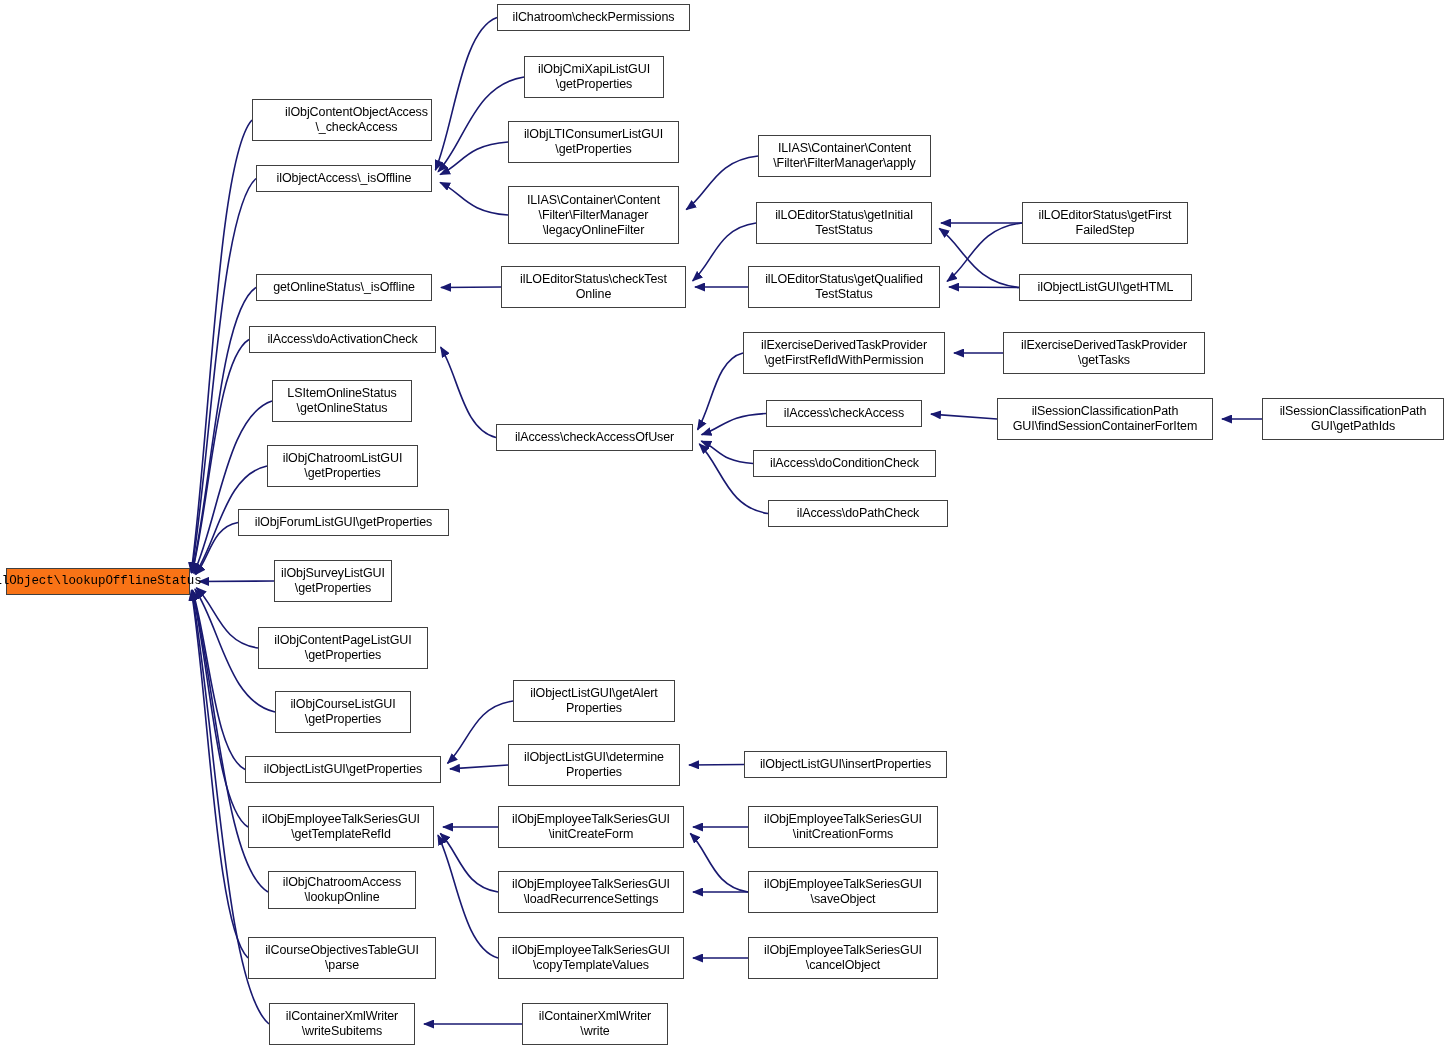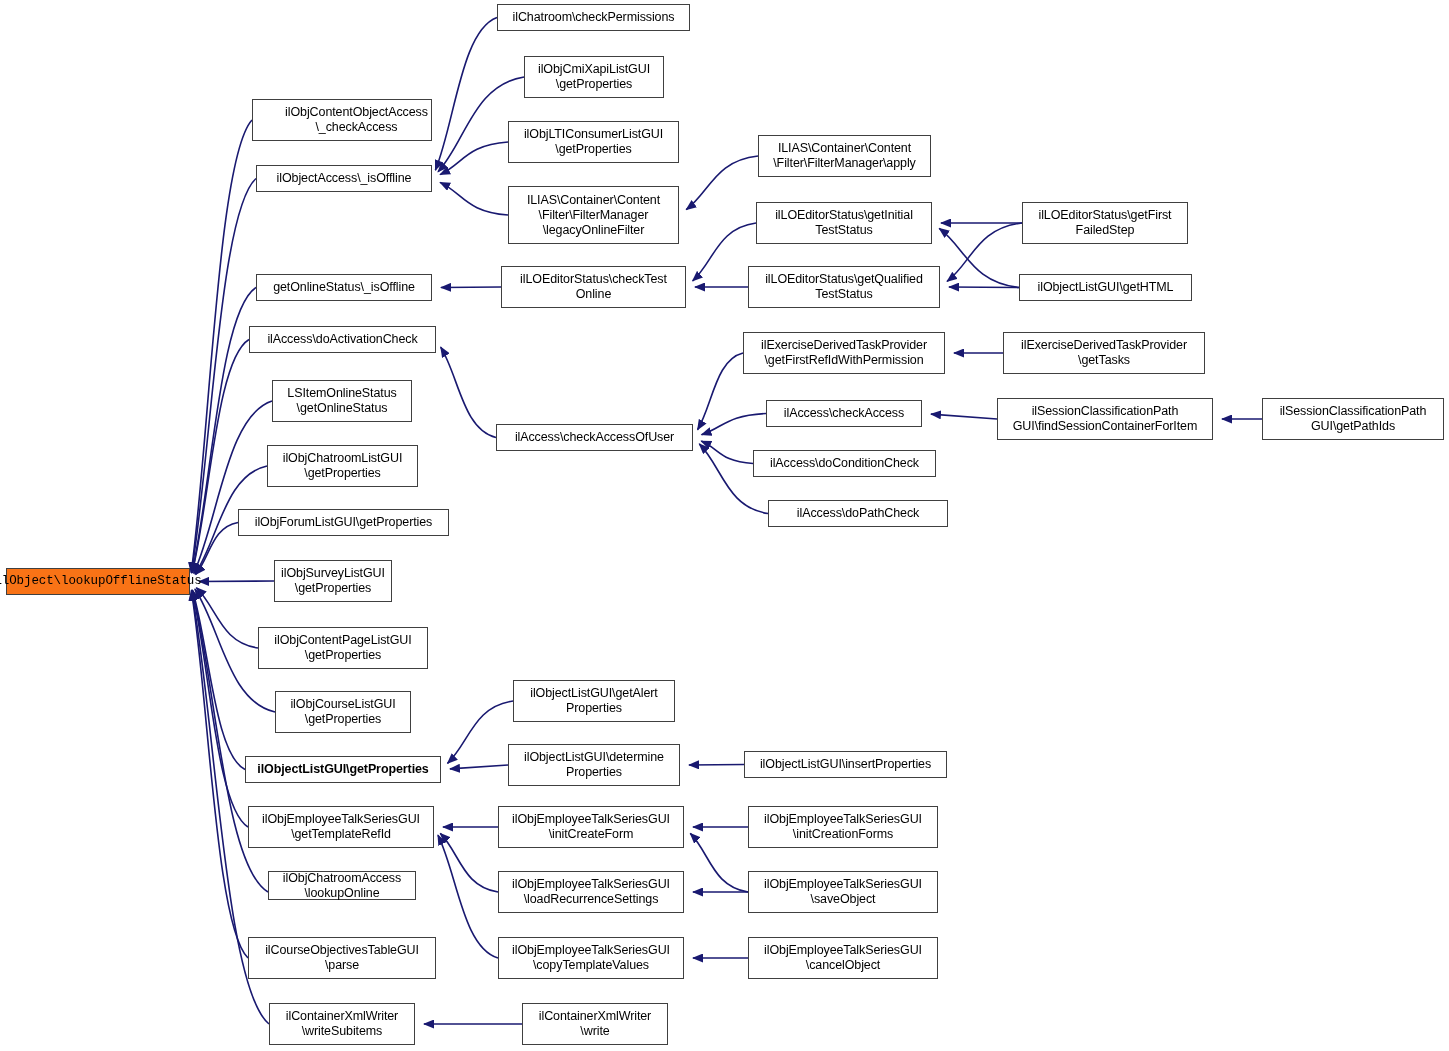--- a/index.html
+++ b/index.html
@@ -116,24 +116,24 @@
 \getOnlineStatus</div>
       <div class="node" style="left: 267px; top: 445px; width: 151px; height: 42px;">ilObjChatroomListGUI
 \getProperties</div>
       <div class="node" style="left: 238px; top: 509px; width: 211px; height: 27px;">ilObjForumListGUI\getProperties</div>
       <div class="node" style="left: 274px; top: 560px; width: 118px; height: 42px;">ilObjSurveyListGUI
 \getProperties</div>
       <div class="node" style="left: 258px; top: 627px; width: 170px; height: 42px;">ilObjContentPageListGUI
 \getProperties</div>
       <div class="node" style="left: 275px; top: 691px; width: 136px; height: 42px;">ilObjCourseListGUI
 \getProperties</div>
-      <div class="node" style="left: 245px; top: 756px; width: 196px; height: 27px; font-weight: bold;">ilObjectListGUI\getProperties</div>
+      <div class="node" style="left: 245px; top: 756px; width: 196px; height: 27px;">ilObjectListGUI\getProperties</div>
       <div class="node" style="left: 248px; top: 806px; width: 186px; height: 42px;">ilObjEmployeeTalkSeriesGUI
 \getTemplateRefId</div>
-      <div class="node" style="left: 268px; top: 871px; width: 148px; height: 29px;">ilObjChatroomAccess
+      <div class="node" style="left: 268px; top: 871px; width: 148px; height: 38px;">ilObjChatroomAccess
 \lookupOnline</div>
       <div class="node" style="left: 248px; top: 937px; width: 188px; height: 42px;">ilCourseObjectivesTableGUI
 \parse</div>
       <div class="node" style="left: 269px; top: 1003px; width: 146px; height: 42px;">ilContainerXmlWriter
 \writeSubitems</div>
       <div class="node" style="left: 497px; top: 4px; width: 193px; height: 27px;">ilChatroom\checkPermissions</div>
       <div class="node" style="left: 524px; top: 56px; width: 140px; height: 42px;">ilObjCmiXapiListGUI
 \getProperties</div>
       <div class="node" style="left: 508px; top: 121px; width: 171px; height: 42px;">ilObjLTIConsumerListGUI
 \getProperties</div>

